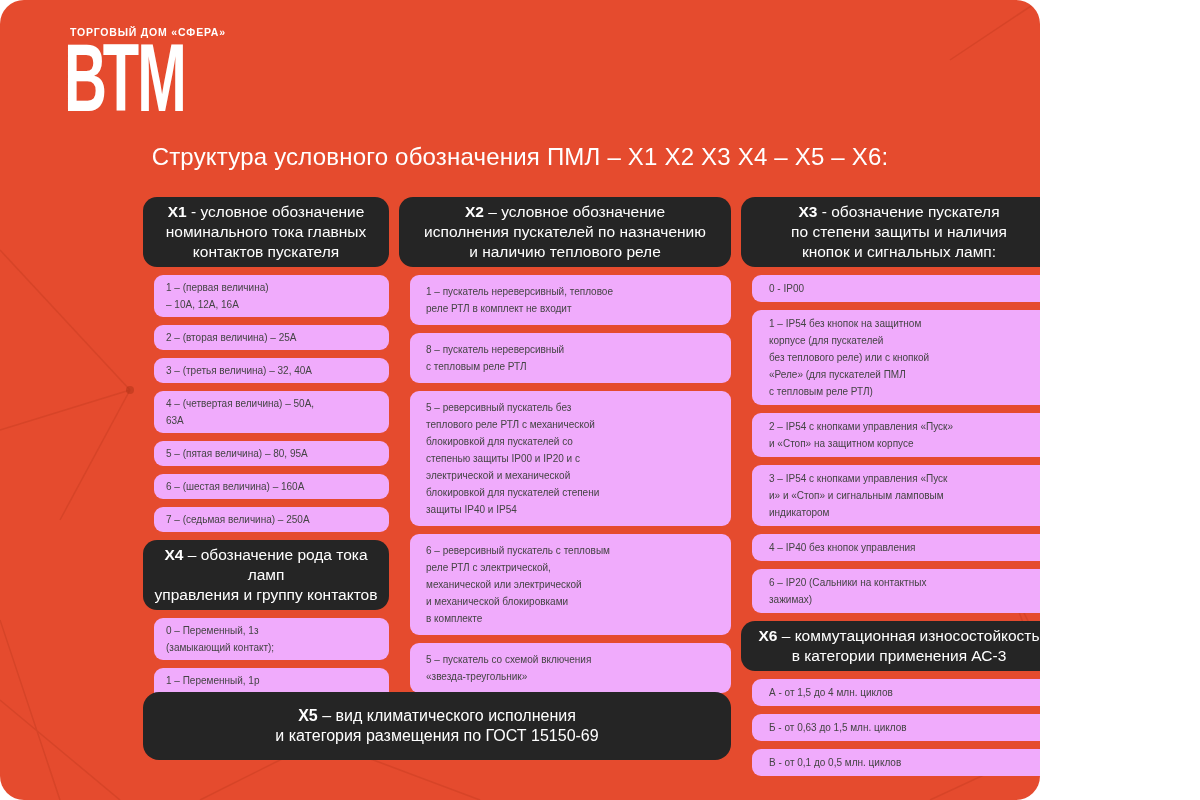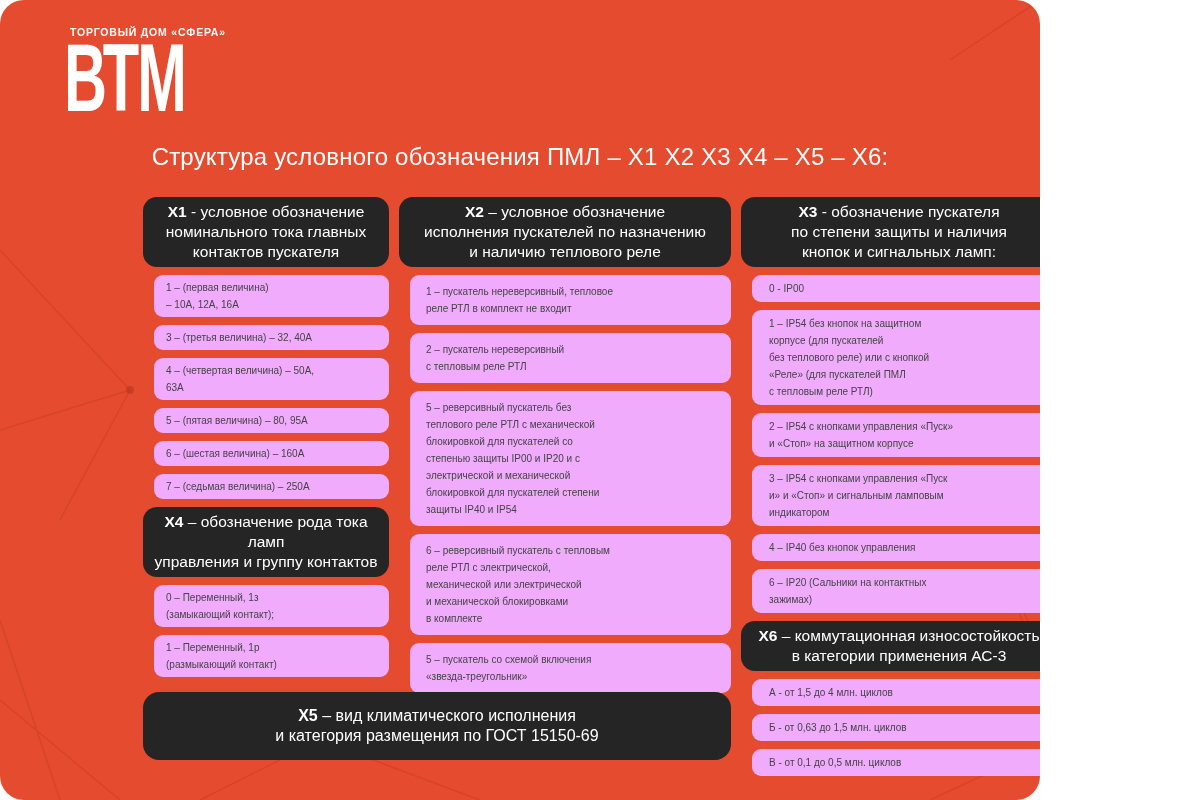--- a/index.html
+++ b/index.html
@@ -70,41 +70,42 @@
   <h1 class="title">Структура условного обозначения ПМЛ – Х1 Х2 Х3 Х4 – Х5 – Х6:</h1>
 
   <main class="grid">
 
     <section class="col col-1">
       <div class="hdr"><b class="code">Х1</b> <span class="hdr-text">- условное обозначение
 номинального тока главных
 контактов пускателя</span></div>
       <div class="card">1 – (первая величина)
 – 10А, 12А, 16А</div>
+      <div class="card">2 – (вторая величина) – 25А</div>
       <div class="card">3 – (третья величина) – 32, 40А</div>
       <div class="card">4 – (четвертая величина) – 50А,
 63А</div>
       <div class="card">5 – (пятая величина) – 80, 95А</div>
       <div class="card">6 – (шестая величина) – 160А</div>
       <div class="card">7 – (седьмая величина) – 250А</div>
       <div class="hdr"><b class="code">Х4</b> <span class="hdr-text">– обозначение рода тока ламп
 управления и группу контактов</span></div>
       <div class="card">0 – Переменный, 1з
 (замыкающий контакт);</div>
       <div class="card">1 – Переменный, 1р
 (размыкающий контакт)</div>
     </section>
 
     <section class="col col-2">
       <div class="hdr"><b class="code">Х2</b> <span class="hdr-text">– условное обозначение
 исполнения пускателей по назначению
 и наличию теплового реле</span></div>
       <div class="card">1 – пускатель нереверсивный, тепловое
 реле РТЛ в комплект не входит</div>
-      <div class="card">2 – пускатель нереверсивный
+      <div class="card">8 – пускатель нереверсивный
 с тепловым реле РТЛ</div>
       <div class="card">5 – реверсивный пускатель без
 теплового реле РТЛ с механической
 блокировкой для пускателей со
 степенью защиты IP00 и IP20 и с
 электрической и механической
 блокировкой для пускателей степени
 защиты IP40 и IP54</div>
       <div class="card">6 – реверсивный пускатель с тепловым
 реле РТЛ с электрической,

